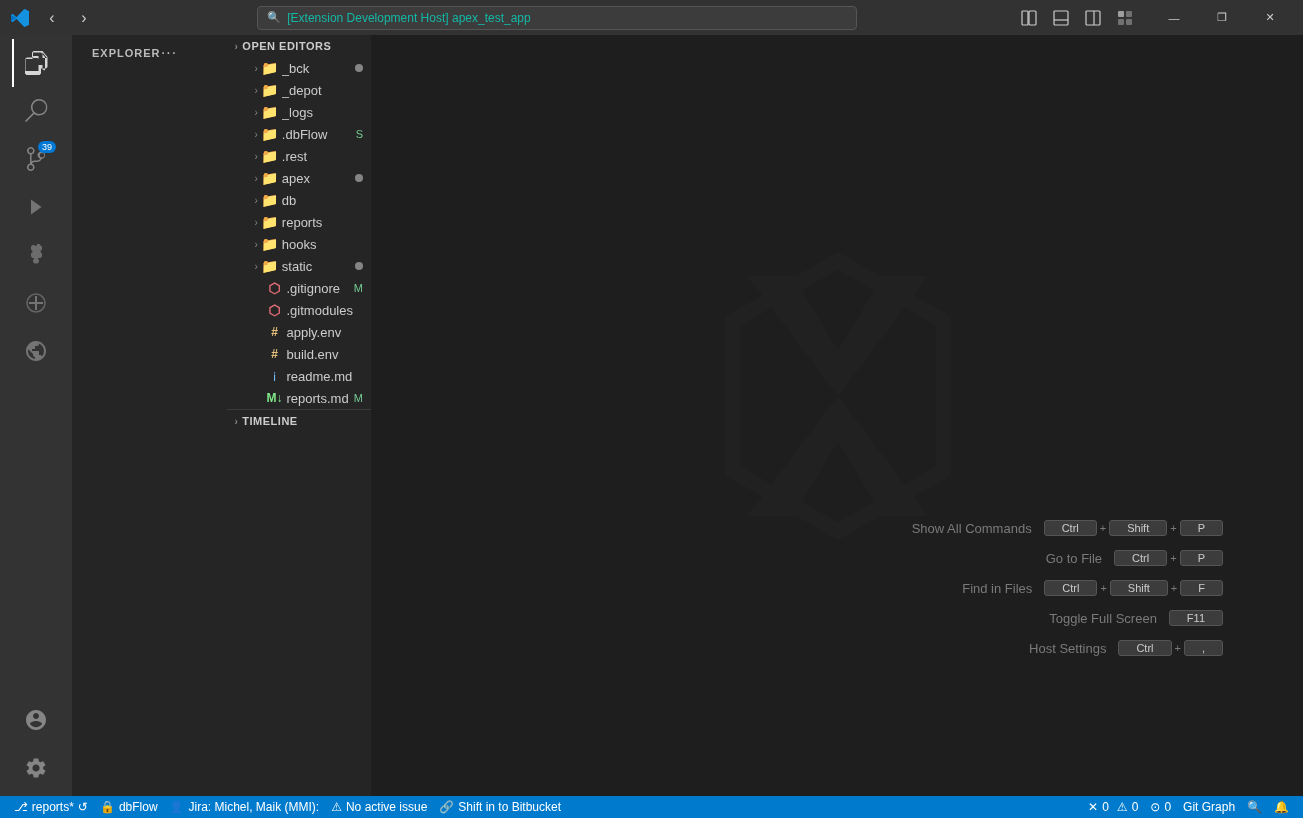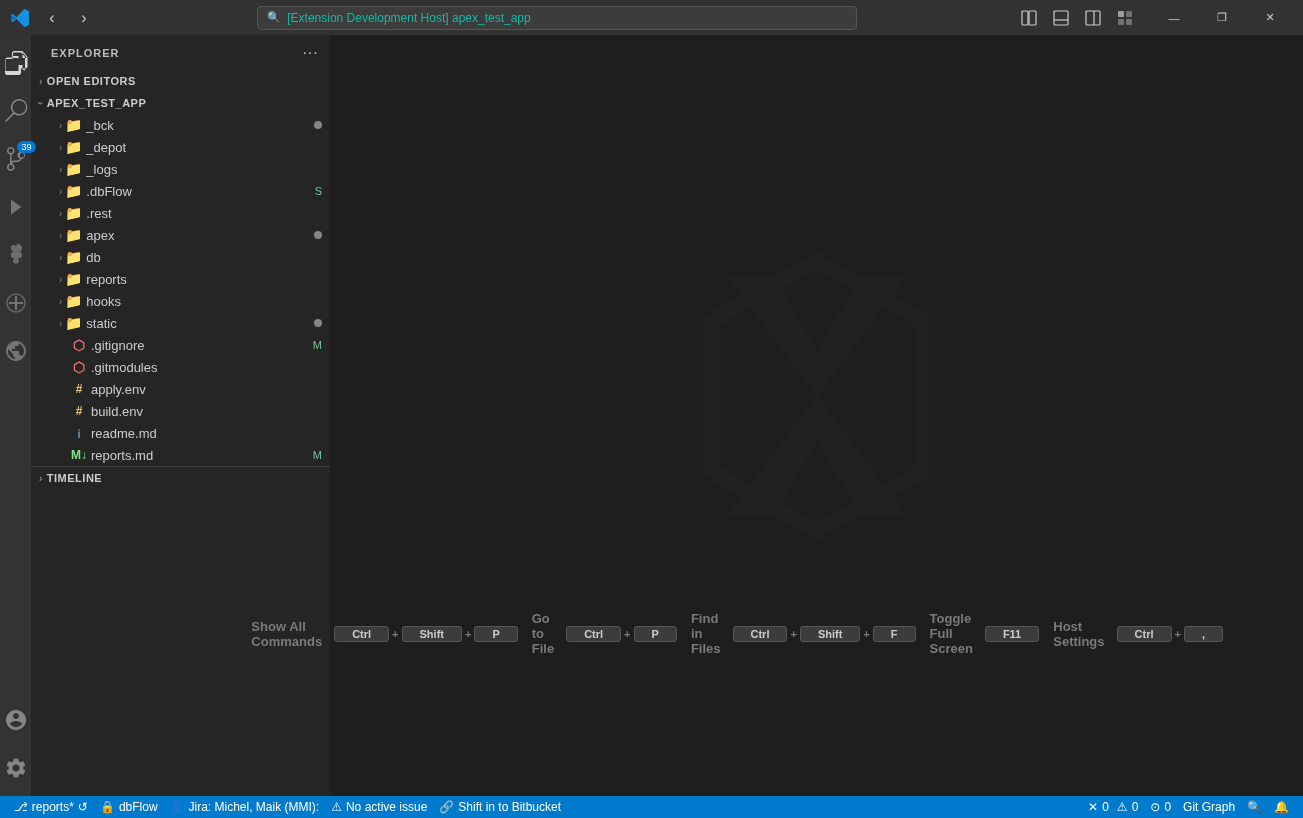--- a/index.html
+++ b/index.html
@@ -107,21 +107,21 @@
 
     
     .main-area {
       flex: 1;
       display: flex;
       overflow: hidden;
     }
 
     
     .activity-bar {
-      width: 31px;
+      width: 72px;
       background: #333333;
       display: flex;
       flex-direction: column;
       align-items: center;
       padding: 4px 0;
       flex-shrink: 0;
     }
     .activity-item {
       width: 48px;
       height: 48px;
@@ -152,23 +152,24 @@
       flex-direction: column;
       align-items: center;
       gap: 0;
     }
 
     
     .sidebar {
       width: 300px;
       background: #252526;
       display: flex;
-      flex-direction: column;
+      flex-direction: row;
       flex-shrink: 0;
       border-right: 1px solid #1e1e1e;
+      gap: 38px;
     }
     .sidebar-header {
       height: 35px;
       display: flex;
       align-items: center;
       justify-content: space-between;
       padding: 0 12px 0 20px;
       flex-shrink: 0;
     }
     .sidebar-title {
@@ -260,23 +261,22 @@
       width: 300px;
       height: 300px;
       opacity: 0.08;
       margin-bottom: 40px;
     }
     .shortcuts-list {
       position: absolute;
       bottom: 140px;
       right: 80px;
       display: flex;
-      flex-direction: row;
+      flex-direction: column;
       gap: 14px;
-      font-weight: bold;
     }
     .shortcut-item {
       display: flex;
       align-items: center;
       justify-content: flex-end;
       gap: 12px;
     }
     .shortcut-label {
       color: #7a7a7a;
       font-size: 13px;
@@ -439,24 +439,20 @@
       <span class="sidebar-title">Explorer</span>
       <button class="sidebar-more-btn">···</button>
     </div>
     <div class="sidebar-content">
 
       <div class="section-header">
         <span class="chevron">›</span>
         <span>Open Editors</span>
       </div>
 
-      <div class="section-header">
-        <span class="chevron down">›</span>
-        <span>APEX_TEST_APP</span>
-      </div>
 
       <div class="tree-item" style="padding-left:28px;">
         <span class="chevron">›</span>
         <span class="item-icon">
             <span class="folder-icon">📁</span>
           </span>
         <span class="item-label">_bck</span>
         <span class="item-dot" style="background:#858585;"></span>
       </div>
       <div class="tree-item" style="padding-left:28px;">

